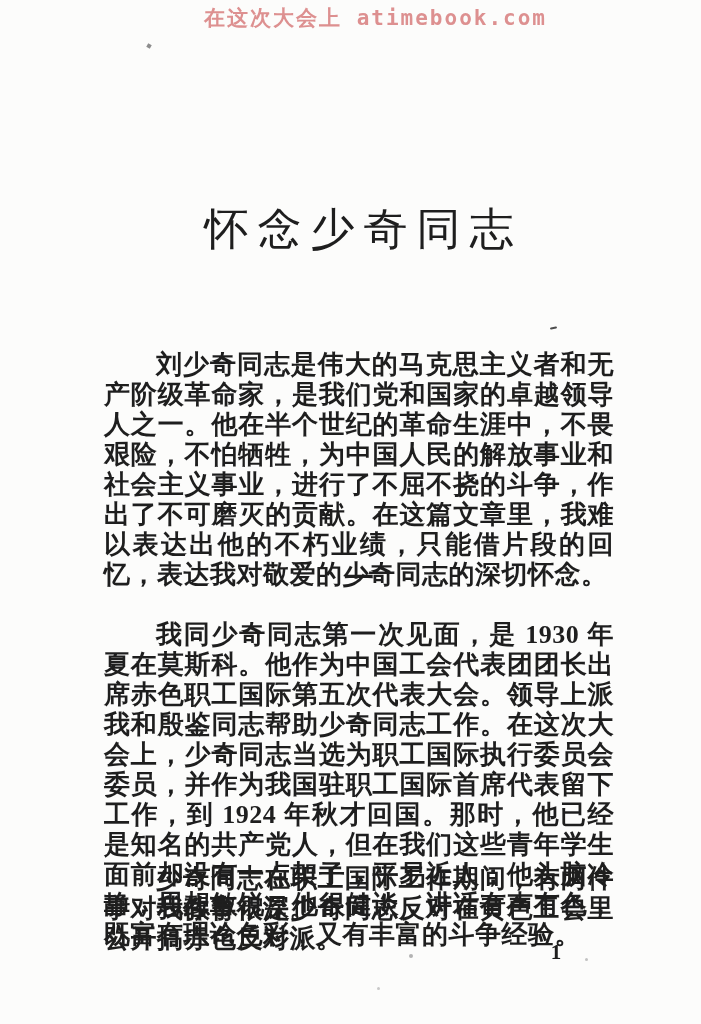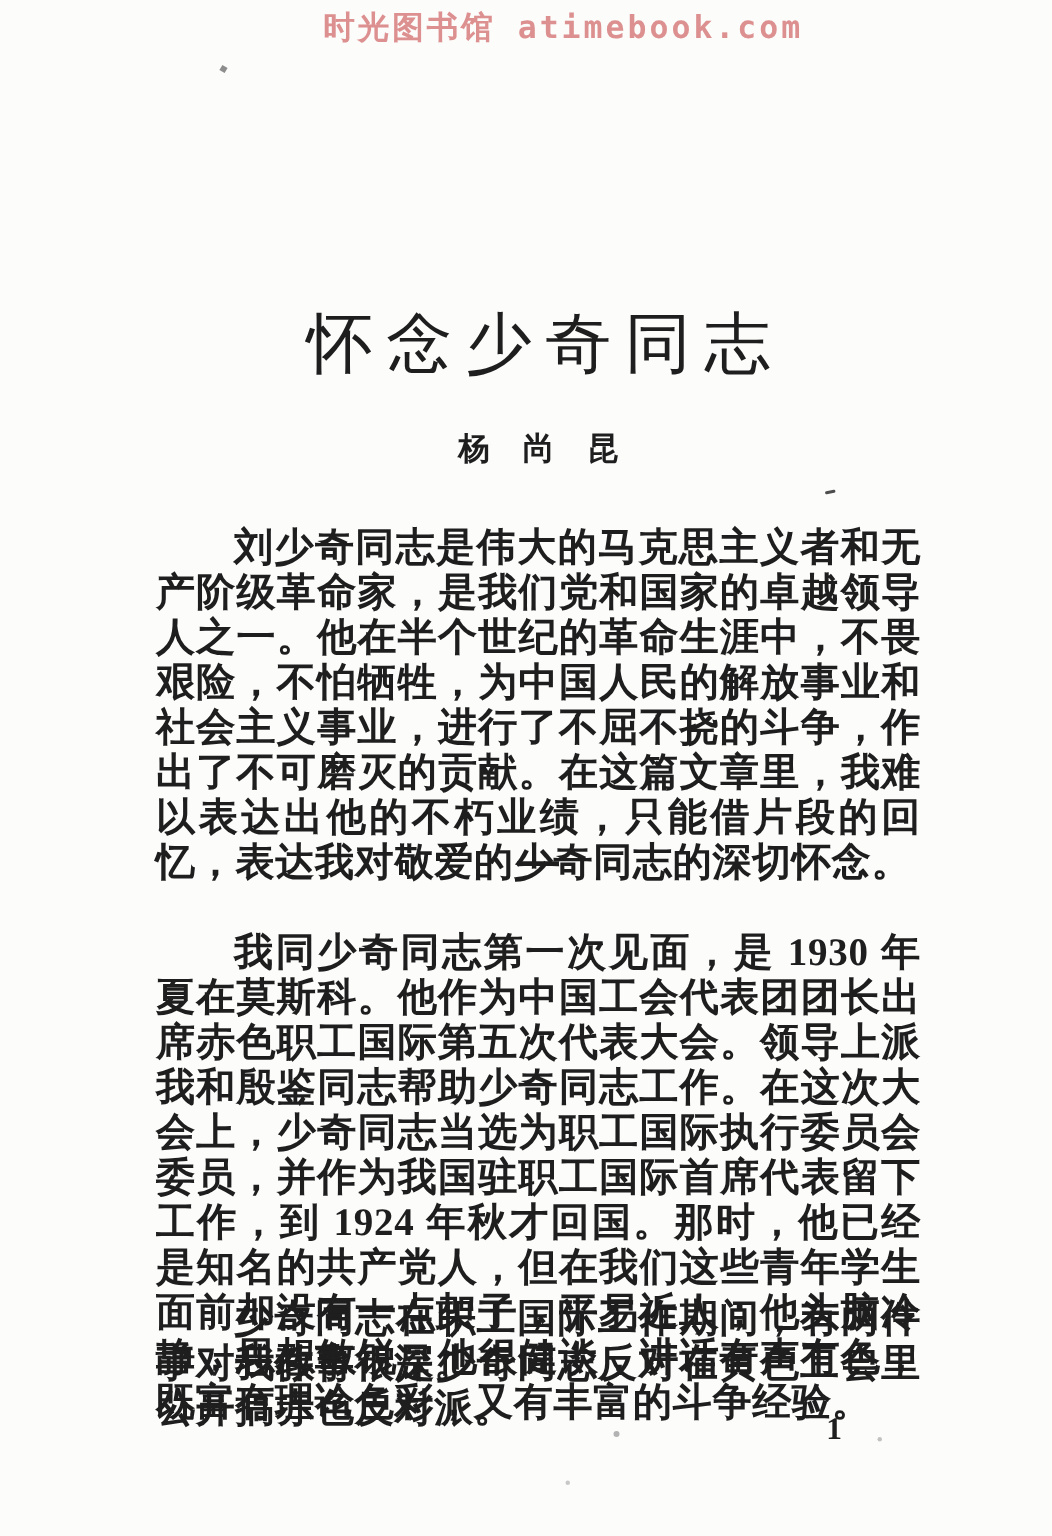--- a/index.html
+++ b/index.html
@@ -62,31 +62,30 @@
   .speck.s2{left:550px;top:327px;width:7px;height:2px;background:#4d4d4d;border-radius:1px;transform:rotate(-12deg);}
   .speck.s3{left:409px;top:954px;width:4px;height:4px;background:#b3b3b3;}
   .speck.s4{left:585px;top:958px;width:3px;height:3px;background:#c2c2c2;}
   .speck.s5{left:377px;top:987px;width:3px;height:3px;background:#c8c8c8;}
 </style>
 </head>
 <body>
 
 <div class="page">
 
-  <div class="watermark">时光图书馆 atimebook.com</div>
+  <div class="watermark">在这次大会上 atimebook.com</div>
 
   <div class="speck s1"></div>
   <div class="speck s2"></div>
   <div class="speck s3"></div>
   <div class="speck s4"></div>
   <div class="speck s5"></div>
 
   <h1 class="title">怀念少奇同志</h1>
 
-  <div class="author">杨尚昆</div>
 
   <p class="bodytext p-intro">刘少奇同志是伟大的马克思主义者和无产阶级革命家，是我们党和国家的卓越领导人之一。他在半个世纪的革命生涯中，不畏艰险，不怕牺牲，为中国人民的解放事业和社会主义事业，进行了不屈不挠的斗争，作出了不可磨灭的贡献。在这篇文章里，我难以表达出他的不朽业绩，只能借片段的回忆，表达我对敬爱的少奇同志的深切怀念。</p>
 
   <div class="section-marker">一</div>
 
   <p class="bodytext p-meeting">我同少奇同志第一次见面，是 1930 年夏在莫斯科。他作为中国工会代表团团长出席赤色职工国际第五次代表大会。领导上派我和殷鉴同志帮助少奇同志工作。在这次大会上，少奇同志当选为职工国际执行委员会委员，并作为我国驻职工国际首席代表留下工作，到 1924 年秋才回国。那时，他已经是知名的共产党人，但在我们这些青年学生面前却没有一点架子，平易近人；他头脑冷静，思想敏锐；他很健谈，讲话有声有色，既富有理论色彩，又有丰富的斗争经验。</p>
 
   <p class="bodytext p-lesson">少奇同志在职工国际工作期间，有两件事对我教育很深。</p>
 
   <p class="bodytext p-first">一件事，是少奇同志反对在黄色工会里公开搞赤色反对派。</p>

